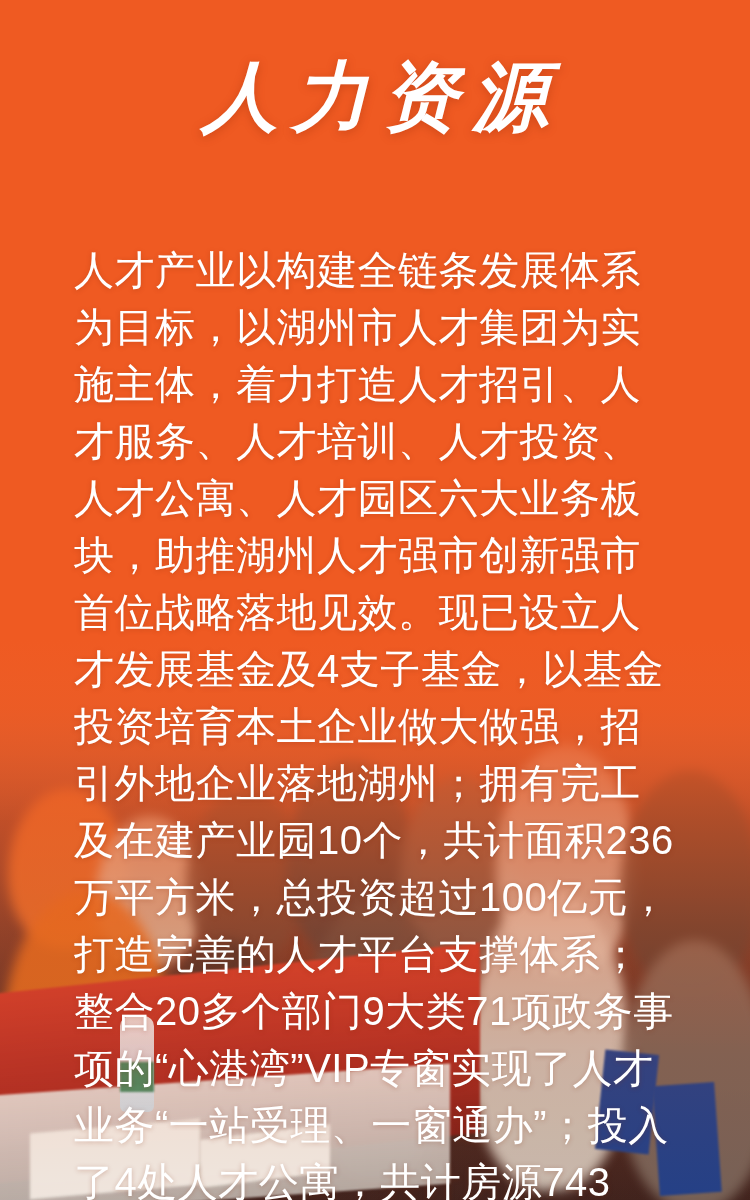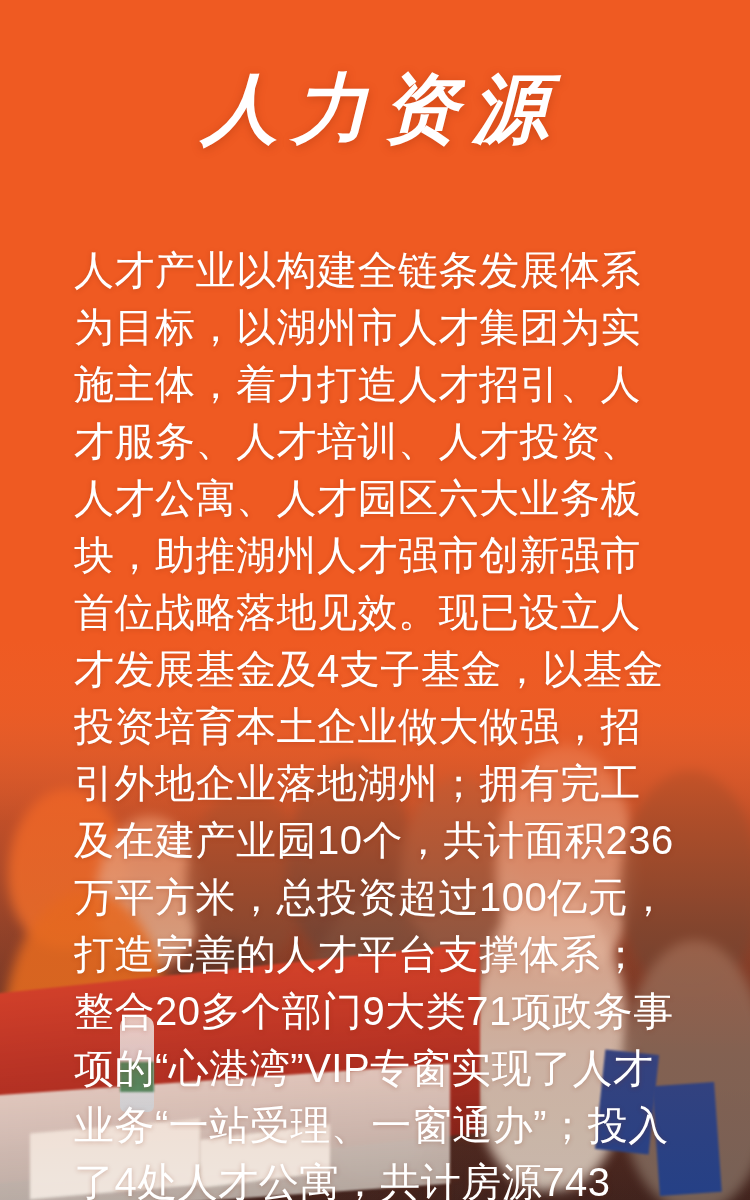--- a/index.html
+++ b/index.html
@@ -114,21 +114,21 @@
   }
 
   
   .content {
     position: absolute;
     inset: 0;
   }
 
   .title {
     position: absolute;
-    top: 68px;
+    top: 56px;
     left: 0;
     right: 0;
     text-align: center;
     color: #ffffff;
     font-family: "Liberation Serif", "DejaVu Serif", serif;
     font-size: 76px;
     font-weight: bold;
     font-style: italic;
     letter-spacing: 14px;
     text-indent: 14px;

